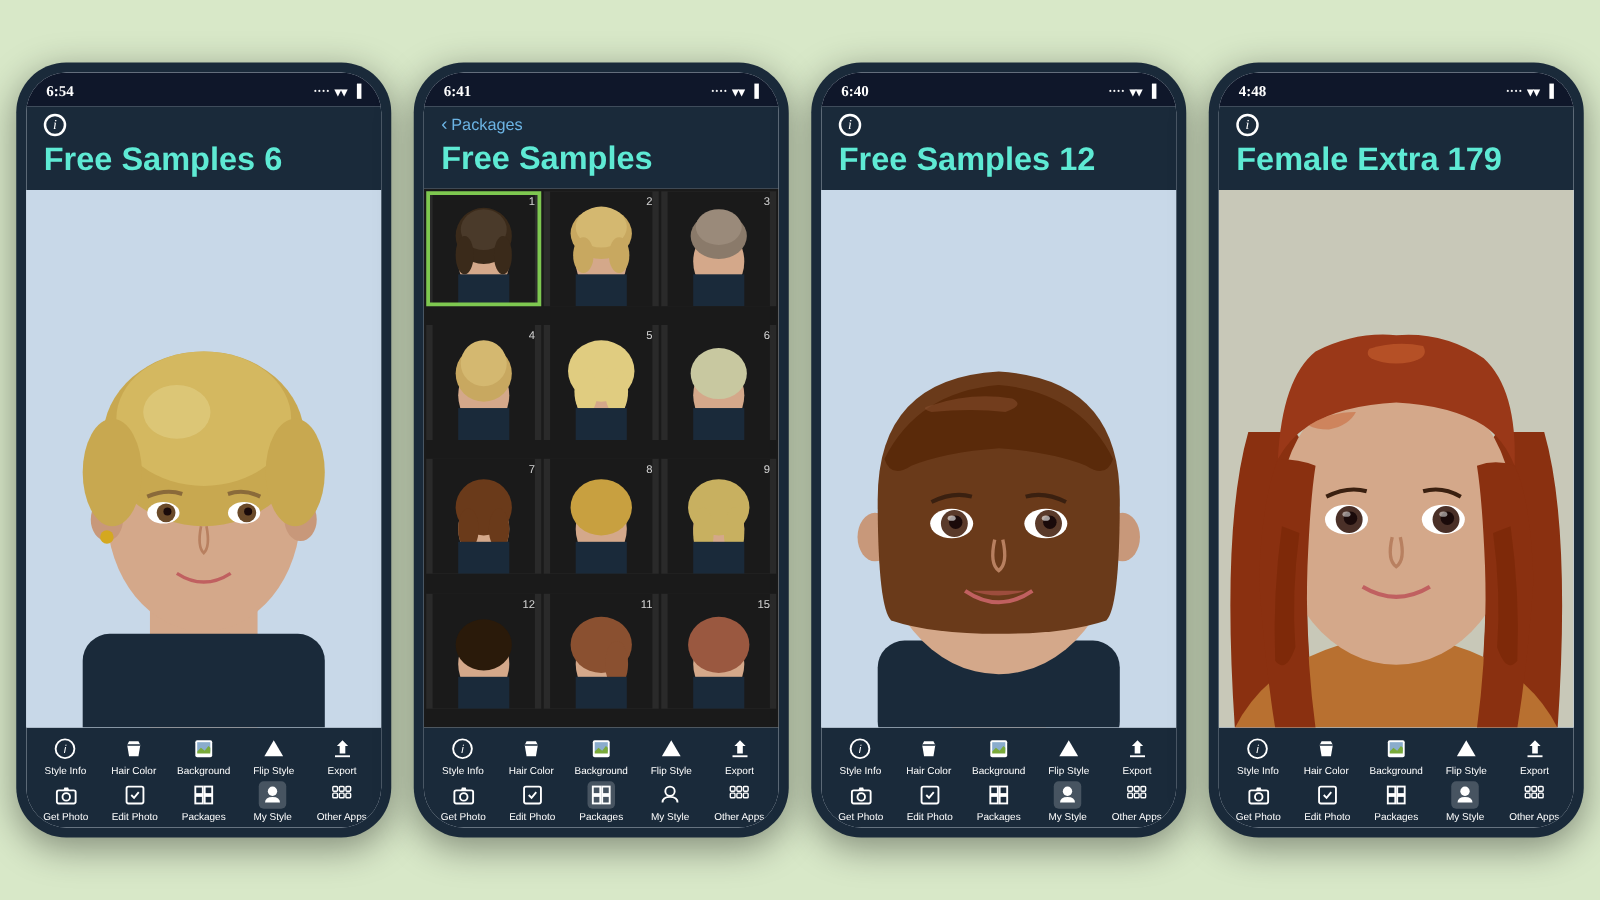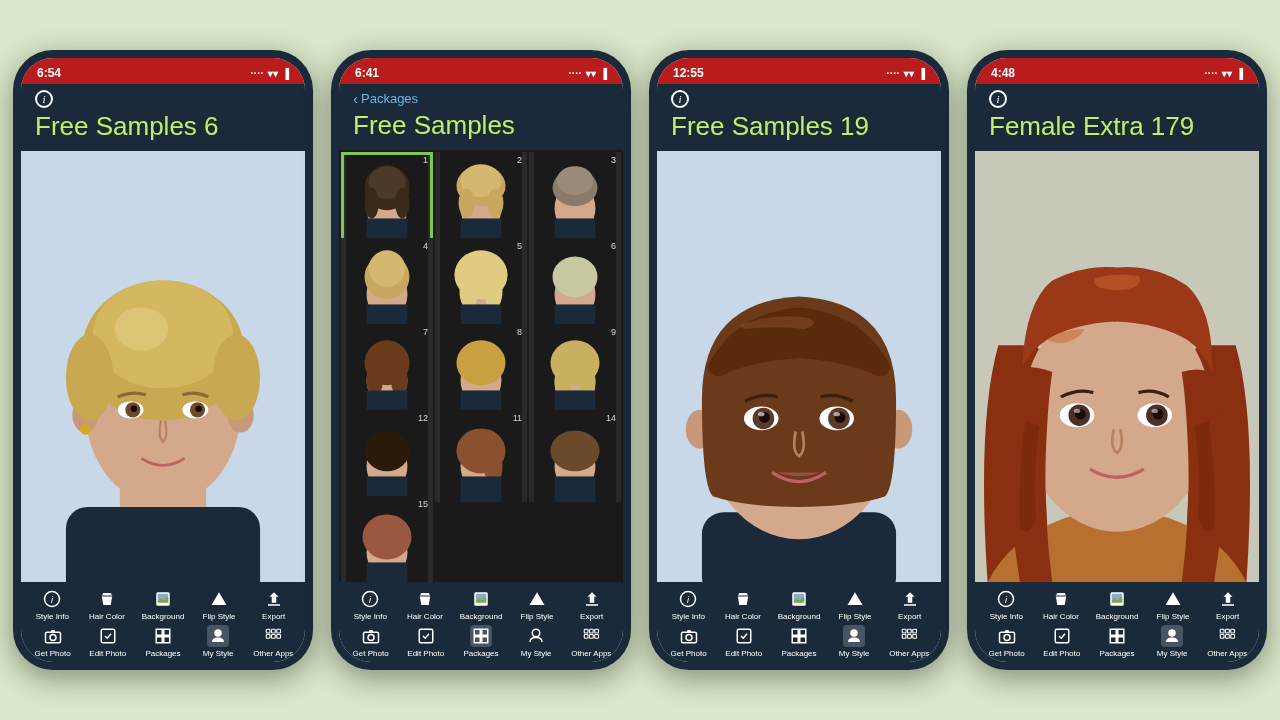--- a/index.html
+++ b/index.html
@@ -43,25 +43,26 @@
       margin: 8px;
       border-radius: 32px;
     }
 
     
     .status-bar {
       display: flex;
       justify-content: space-between;
       align-items: center;
       padding: 8px 16px 4px;
-      background: #b91c1c;
+      background: #0f172a;
       color: white;
       font-size: 12px;
       font-weight: 600;
       border-radius: 32px 32px 0 0;
+      font-family: Liberation Serif, serif;
     }
 
     .status-icons {
       display: flex;
       gap: 4px;
       align-items: center;
       font-size: 10px;
     }
 
     
@@ -100,22 +101,22 @@
       margin-bottom: 4px;
     }
 
     .back-chevron {
       font-size: 15px;
       color: #6cb4e4;
     }
 
     .app-title {
       font-size: 26px;
-      font-weight: 400;
-      color: #bef264;
+      font-weight: 700;
+      color: #5eead4;
       line-height: 1.1;
     }
 
     
     .main-content {
       flex: 1;
       position: relative;
       overflow: hidden;
       background: #c8d8e8;
     }
@@ -501,29 +502,20 @@
           <span class="grid-cell-num">11</span>
           <svg viewBox="0 0 80 90" width="100%" height="100%">
             <rect width="80" height="90" fill="#1a1a1a"></rect>
             <ellipse cx="40" cy="55" rx="20" ry="25" fill="#d4a88a"></ellipse>
             <ellipse cx="40" cy="40" rx="24" ry="22" fill="#8a5030"></ellipse>
             <ellipse cx="52" cy="55" rx="9" ry="18" fill="#8a5030"></ellipse>
             <rect x="20" y="65" width="40" height="30" fill="#1a2a3a"></rect>
           </svg>
         </div>
         <div class="grid-cell">
-          <span class="grid-cell-num">14</span>
-          <svg viewBox="0 0 80 90" width="100%" height="100%">
-            <rect width="80" height="90" fill="#1a1a1a"></rect>
-            <ellipse cx="40" cy="55" rx="20" ry="25" fill="#d4a88a"></ellipse>
-            <ellipse cx="40" cy="40" rx="24" ry="20" fill="#6a4a2a"></ellipse>
-            <rect x="20" y="65" width="40" height="30" fill="#1a2a3a"></rect>
-          </svg>
-        </div>
-        <div class="grid-cell">
           <span class="grid-cell-num">15</span>
           <svg viewBox="0 0 80 90" width="100%" height="100%">
             <rect width="80" height="90" fill="#1a1a1a"></rect>
             <ellipse cx="40" cy="55" rx="20" ry="25" fill="#d4a88a"></ellipse>
             <ellipse cx="40" cy="40" rx="24" ry="22" fill="#9a5840"></ellipse>
             <rect x="20" y="65" width="40" height="30" fill="#1a2a3a"></rect>
           </svg>
         </div>
       </div>
       <div class="toolbar">
@@ -628,32 +620,32 @@
             <span>Other Apps</span>
           </div>
         </div>
       </div>
     </div>
   </div>
 
   <div class="phone">
     <div class="phone-screen">
       <div class="status-bar">
-        <span>12:55</span>
+        <span>6:40</span>
         <div class="status-icons">
           <span>····</span>
           <span>▾▾</span>
           <span>▐</span>
         </div>
       </div>
       <div class="app-header">
         <div class="app-header-top">
           <div class="info-icon">i</div>
         </div>
-        <div class="app-title">Free Samples 19</div>
+        <div class="app-title">Free Samples 12</div>
       </div>
       <div class="main-content">
         
         <svg viewBox="0 0 300 400" xmlns="http://www.w3.org/2000/svg" width="100%" height="100%" preserveAspectRatio="xMidYMid slice">
 
           <rect width="300" height="400" fill="#c8d8e8"></rect>
 
           <rect x="115" y="295" width="70" height="120" fill="#d4a88a" rx="5"></rect>
 
           <rect x="60" y="335" width="180" height="80" fill="#1a2a3a" rx="20"></rect>

